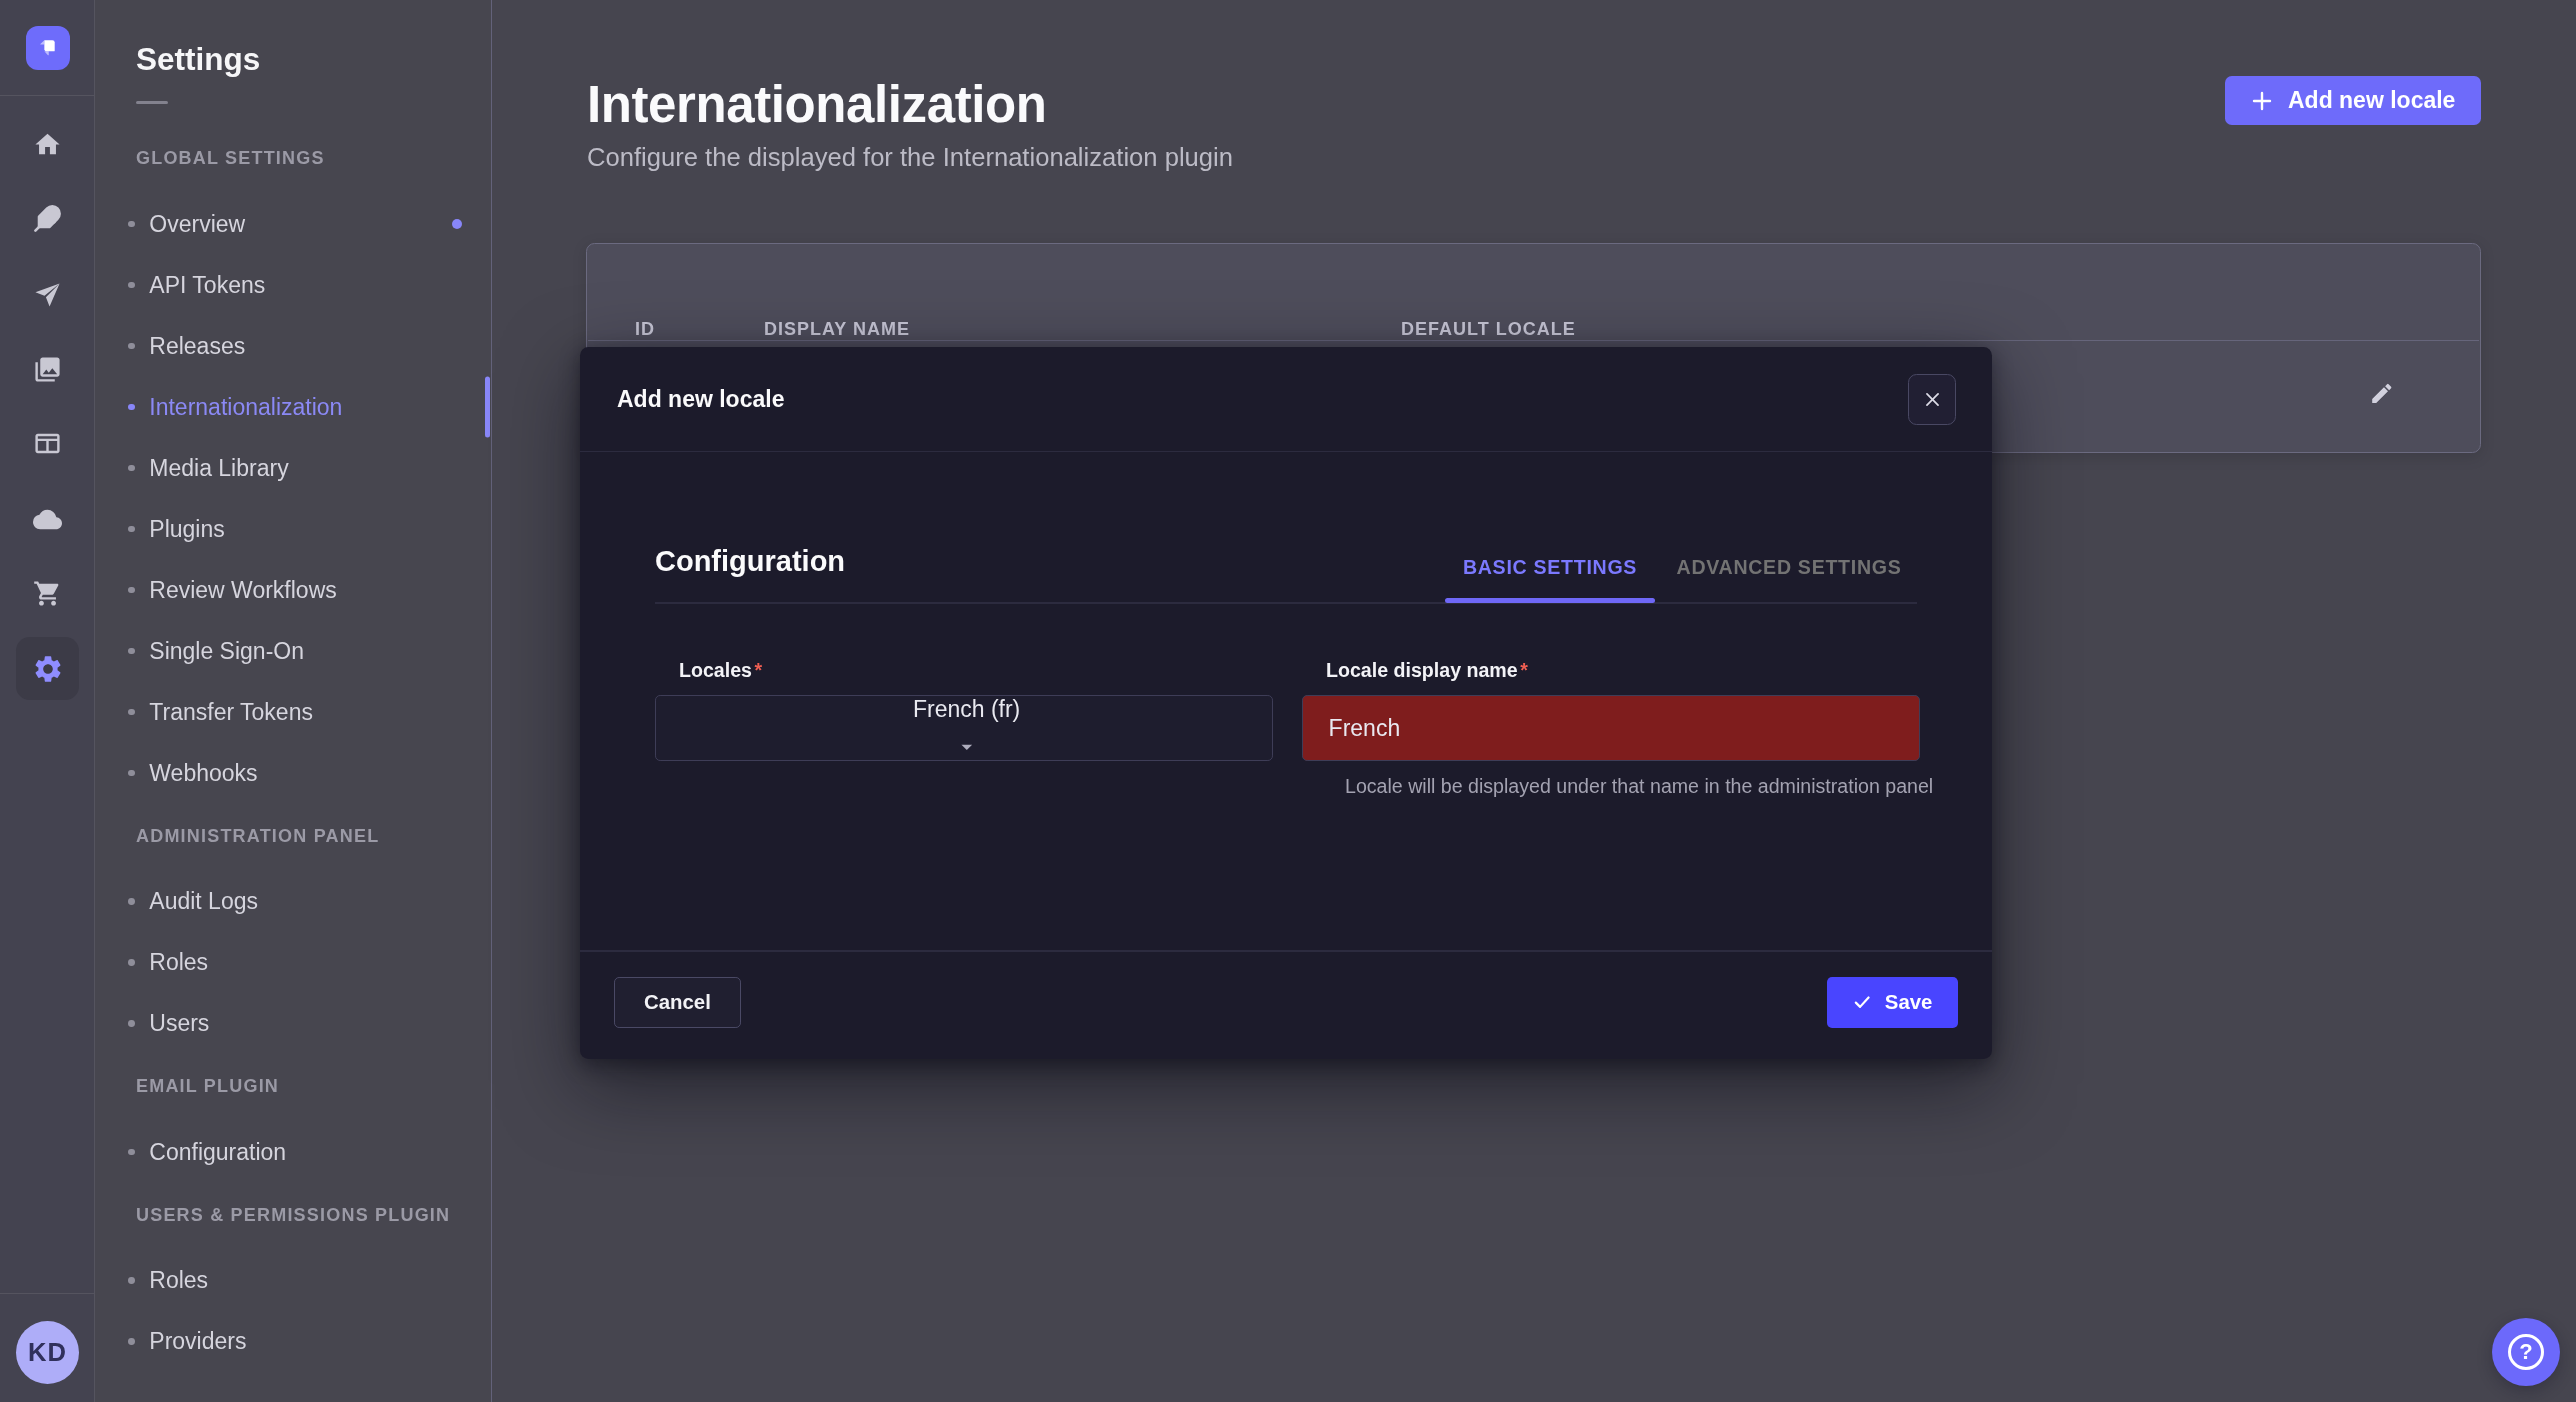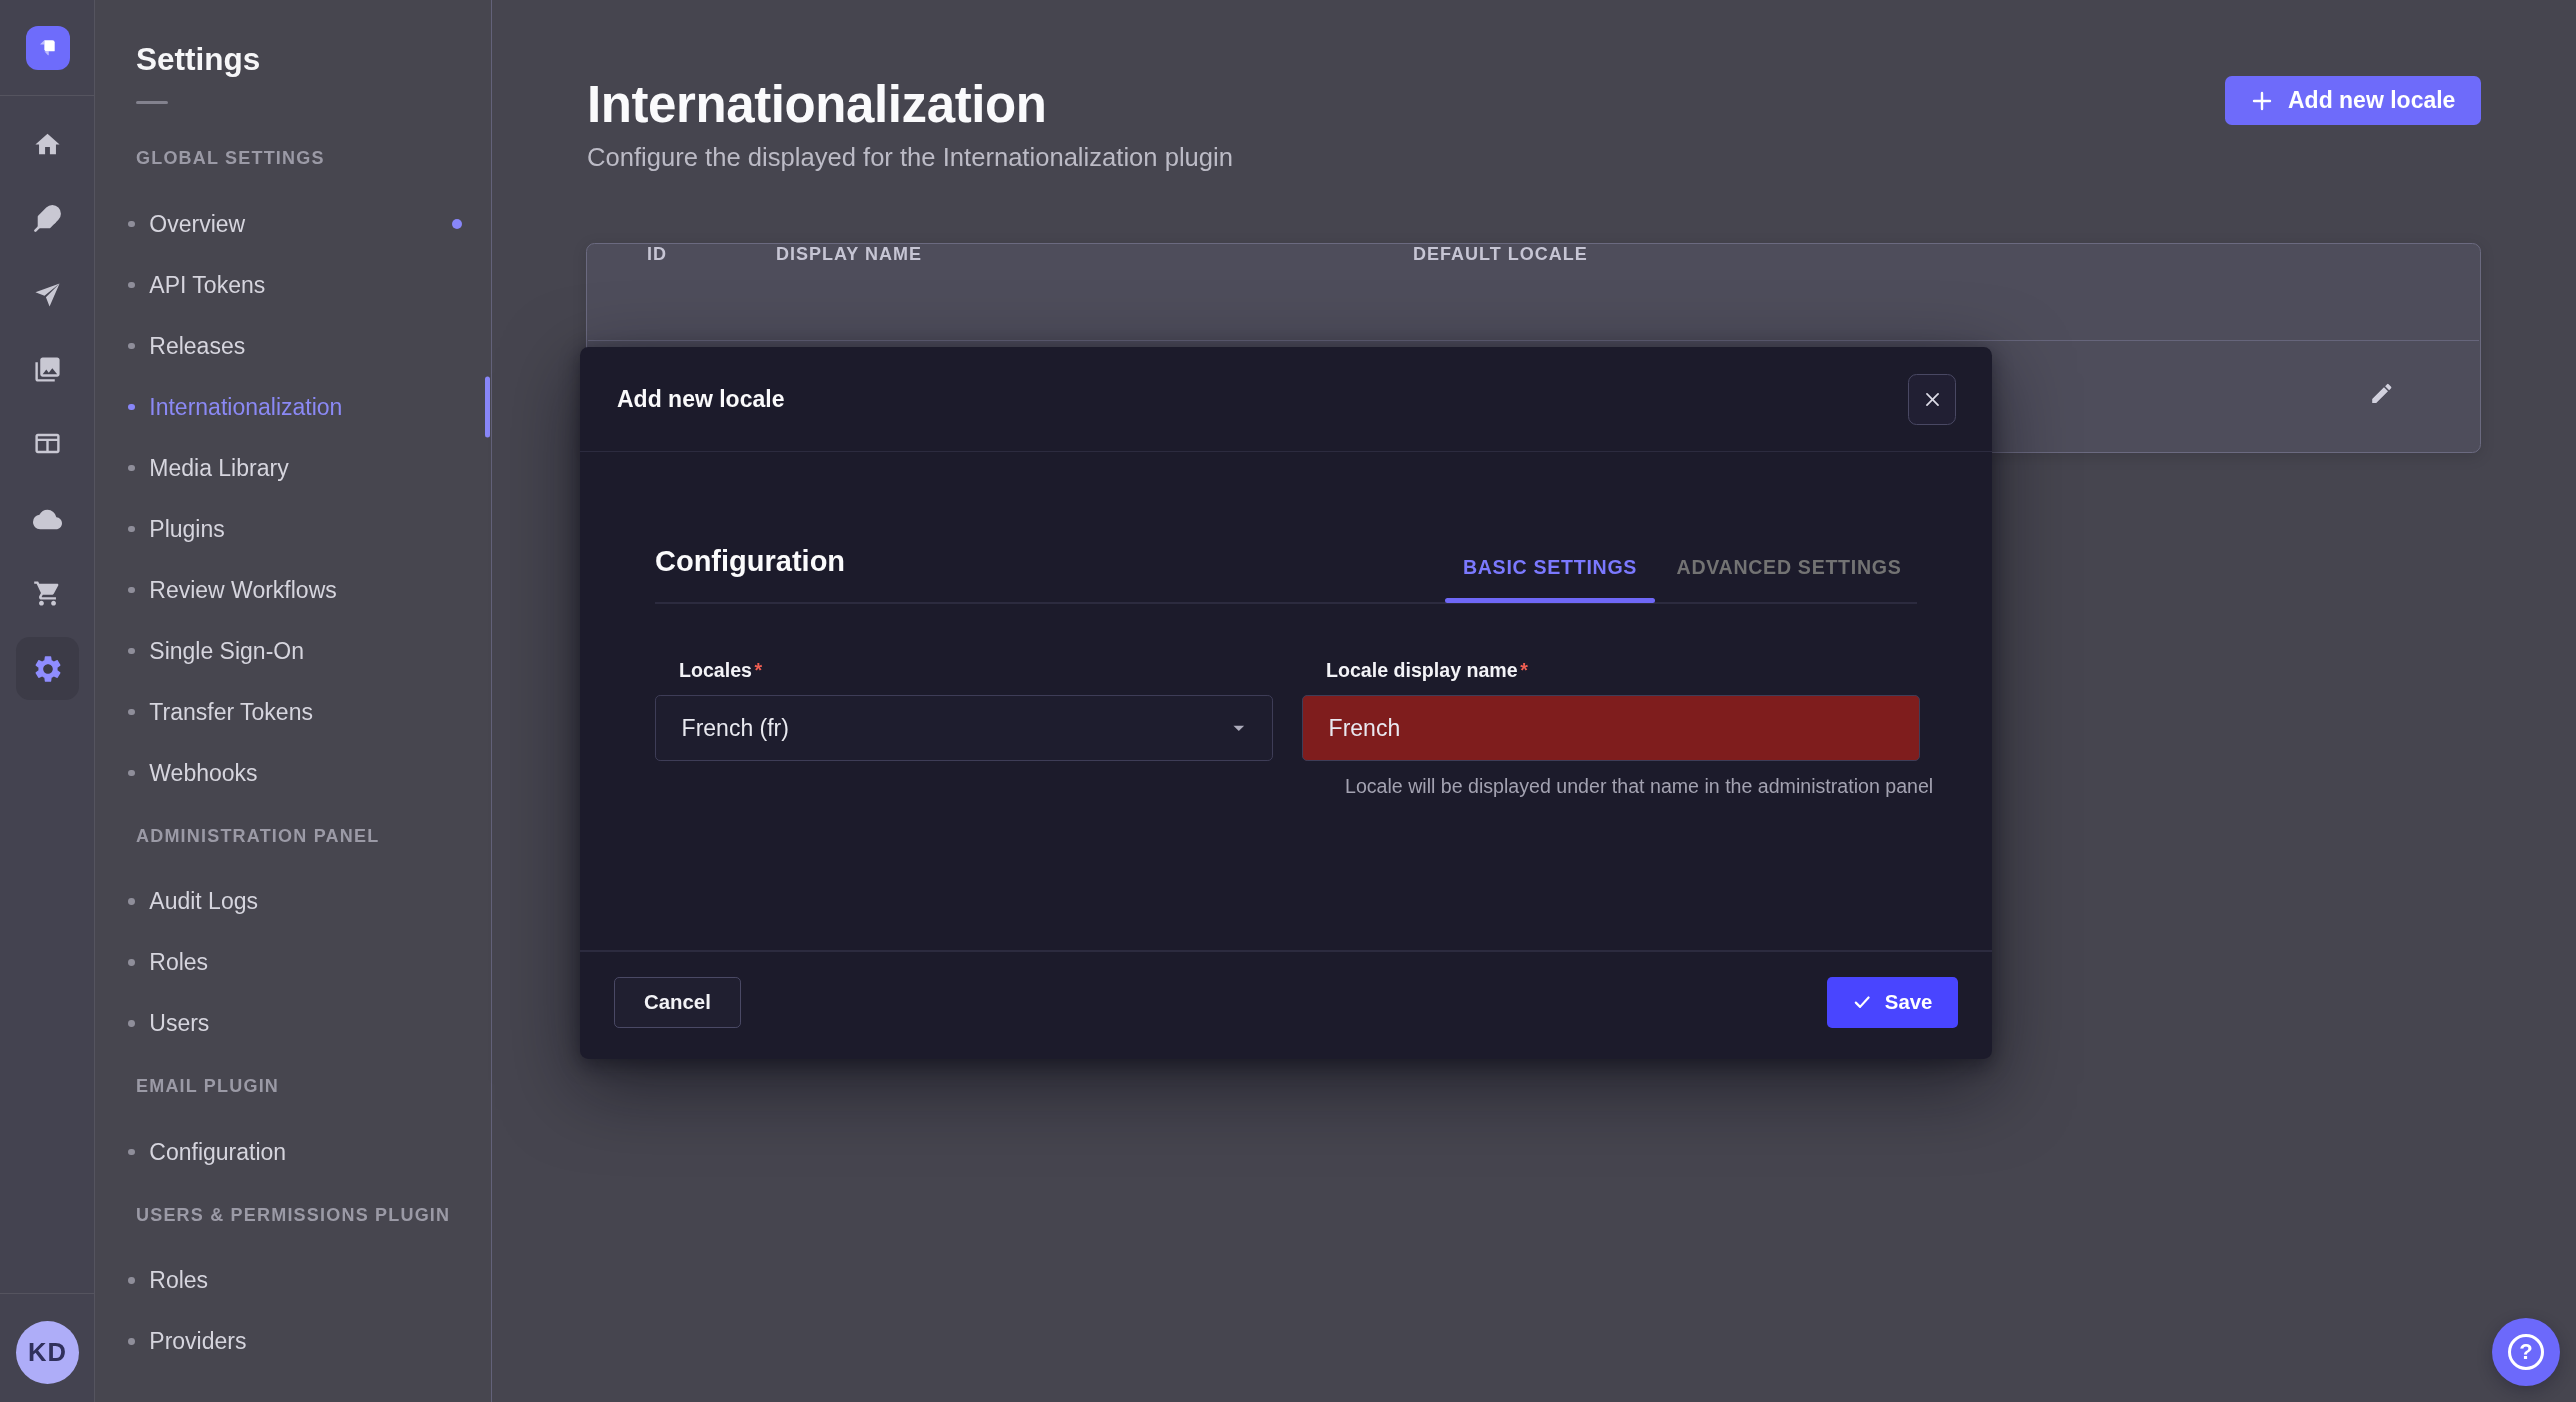--- a/index.html
+++ b/index.html
@@ -58,21 +58,21 @@
   .page-subtitle { position:absolute; left:95px; top:143px; font-size:25.6px; color:#bcbbc6; }
   .add-btn { position:absolute; right:95px; top:76px; height:49px; border:none;
              border-radius:6.8px; background:#6e6bfa; color:#ffffff; font-size:23px;
              font-weight:600; font-family:inherit; display:flex; align-items:center;
              gap:13.6px; padding:0 25.6px; cursor:pointer; }
   .add-btn svg { width:24px; height:24px; }
 
   .locale-table { position:absolute; left:94px; right:95px; top:243px; height:210px;
                   background:#4e4d5b; border:1.7px solid #6b6a80; border-radius:8.5px;
                   box-shadow:0 3.4px 15.3px rgba(0,0,0,0.12); }
-  .thead { display:flex; align-items:flex-start; height:96px; padding-left:60px; }
+  .thead { display:flex; align-items:flex-end; height:96px; padding-left:48px; }
   .th { font-size:18px; font-weight:700; letter-spacing:1px; color:#c6c5d4;
         text-transform:uppercase; }
   .th-id { width:129px; } .th-name { width:637px; } .th-locale { flex:1; }
   .thead-rule { height:0.9px; background:#66657b; margin:0 0.9px; }
   .trow { position:relative; height:109px; cursor:pointer; }
   .edit-btn { position:absolute; right:85px; top:50%; transform:translateY(-50%);
               background:none; border:none; color:#d2d1de; cursor:pointer; }
   .edit-btn svg { width:25.6px; height:25.6px; }
 
   
@@ -100,21 +100,21 @@
                   background:#2c2b3f; }
   .tab-underline { position:absolute; left:865px; top:251px; width:210px; height:5.1px;
                    background:#6f68f7; border-radius:2.6px; }
 
   .field-label { position:absolute; top:312px; font-size:19.6px; font-weight:700;
                  color:#f3f3f7;margin-left:24px; }
   .l-locales { left:75px; } .l-name { left:722px; }
   .req::after { content:"*"; color:#ee5e52; margin-left:2.6px; font-weight:700; }
   .select { position:absolute; left:75px; top:348px; width:618px; height:66px;
             border:0.9px solid #3e3d57; background:#1e1d2e; border-radius:5.1px;
-            display:flex; align-items:center; padding:0 20.4px 0 25.6px; cursor:pointer; }
+            display:flex; align-items:center; padding:0 20.4px 0 25.6px; cursor:pointer;flex-direction:column; }
   .select-value { font-size:23px; color:#e9e9f0; flex:1; }
   .select svg { width:25.6px; height:25.6px; color:#adacbc; }
   .text-input { position:absolute; left:722px; top:348px; width:618px; height:66px;
                 border:0.9px solid #3e3d57; background:#7f1d1d; border-radius:5.1px;
                 padding:0 25.6px; font-size:23px; color:#e9e9f0; font-family:inherit;
                 outline:none; }
   .helper { position:absolute; left:722px; top:426px; width:622px; font-size:19.6px;
             line-height:27px; color:#a3a2b1;margin-left:43px; }
 
   .modal-footer-rule { position:absolute; left:0; right:0; top:603px; height:1.7px;

